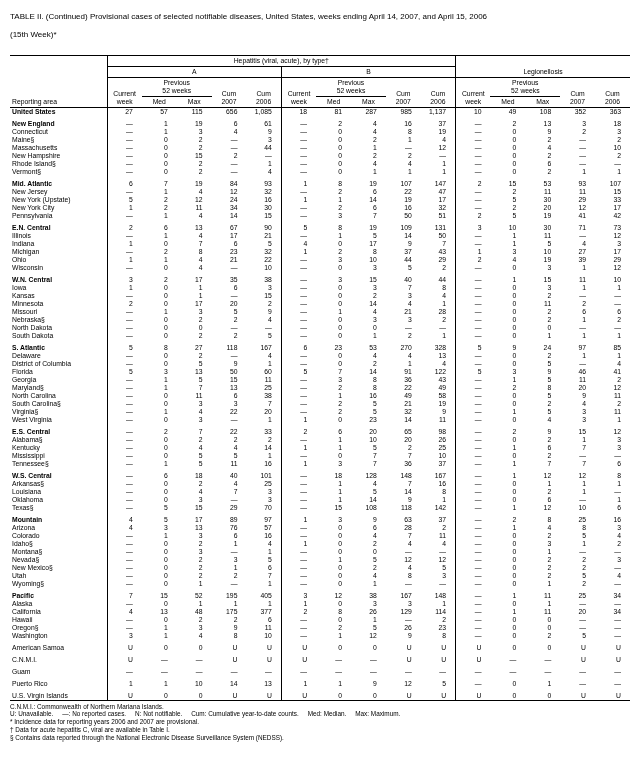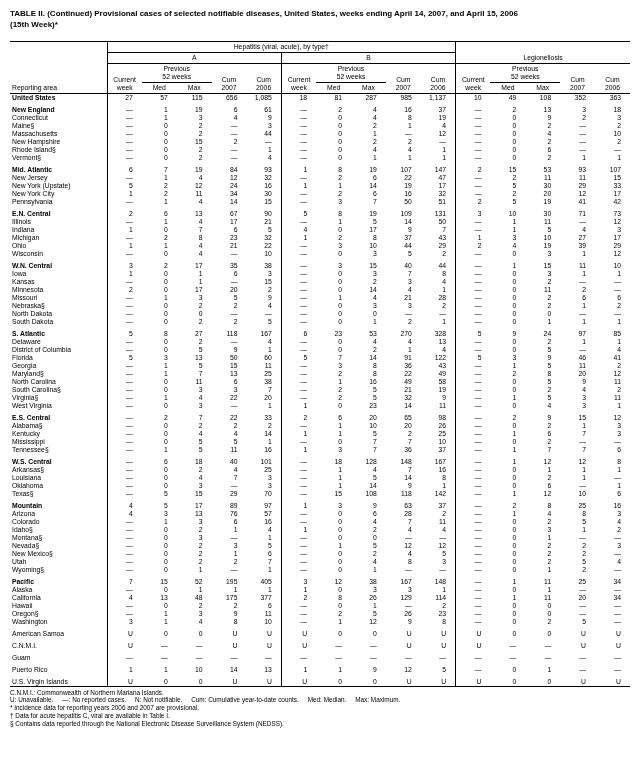--- a/index.html
+++ b/index.html
@@ -5,21 +5,21 @@
   * { box-sizing: border-box; }
   html, body { margin: 0; padding: 0; }
   body {
     width: 640px; height: 767px;
     background: #ffffff; color: #000000;
     font-family: "Liberation Sans", "DejaVu Sans", sans-serif;
     overflow: hidden;
   }
   .page { padding: 8px 10px 0 10px; }
   .title {
-    font-size: 8px; font-weight: bold; line-height: 11px;
+    font-size: 8px; font-weight: normal; line-height: 18px;
     margin-bottom: 11px; white-space: pre-line;
   }
   table {
     border-collapse: collapse; table-layout: fixed; width: 620px;
     border-top: 1px solid #000; border-bottom: 1px solid #000;
   }
   col.area { width: 97px; }
   th {
     font-size: 6.8px; font-weight: normal; text-align: center;
     vertical-align: bottom; white-space: pre-line;

